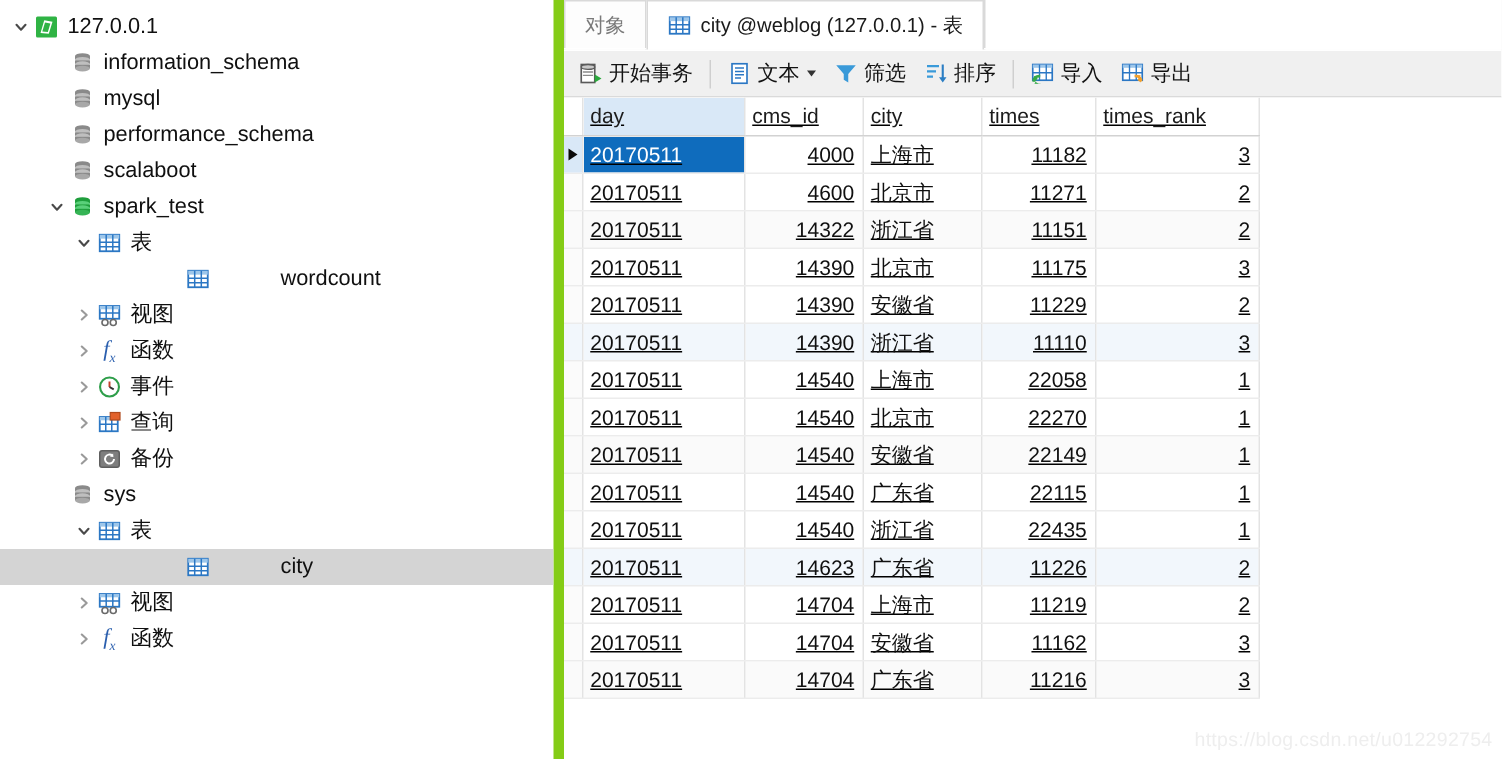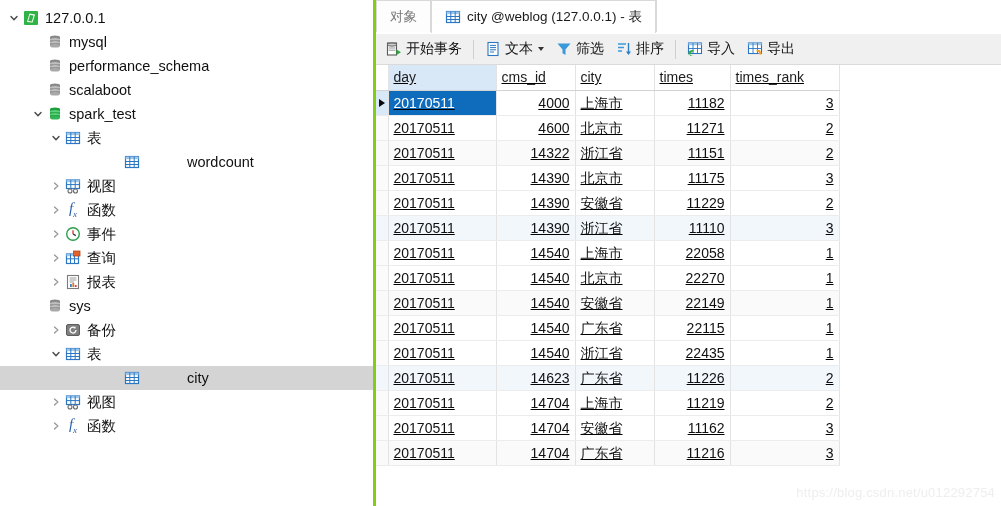--- a/index.html
+++ b/index.html
@@ -9,21 +9,21 @@
     background: #ffffff;
     font-family: "Liberation Sans", "DejaVu Sans", sans-serif;
     -webkit-font-smoothing: antialiased;
   }
   #app { position: relative; width: 1001px; height: 506px; display: flex; }
 
   
   #sidebar {
     width: 376px; height: 506px;
     background: #ffffff;
-    border-right: 3px solid #84cc16;
+    border-right: 7px solid #84cc16;
     position: relative;
     overflow: hidden;
     padding-top: 6px;
   }
   .tree-row {
     height: 24px;
     display: flex;
     align-items: center;
     font-size: 14.5px;
     color: #101010;
@@ -215,50 +215,65 @@
             <svg width="16" height="16" viewBox="0 0 16 16" xmlns="http://www.w3.org/2000/svg">
               <ellipse cx="8" cy="3.4" rx="5" ry="1.9" fill="#8a8a8a"></ellipse>
               <rect x="3" y="3.4" width="10" height="2.3" fill="#8a8a8a"></rect>
               <ellipse cx="8" cy="5.9" rx="5" ry="1.9" fill="#bfbfbf"></ellipse>
               <rect x="3" y="6.3" width="10" height="2.3" fill="#8a8a8a"></rect>
               <ellipse cx="8" cy="8.8" rx="5" ry="1.9" fill="#bfbfbf"></ellipse>
               <rect x="3" y="9.2" width="10" height="2.3" fill="#8a8a8a"></rect>
               <ellipse cx="8" cy="11.7" rx="5" ry="1.9" fill="#a8a8a8"></ellipse>
             </svg>
           </span>
-          <span class="tlabel">mysql</span>
+          <span class="tlabel">information_schema</span>
         </div>
         <div class="tree-row lv1">
           <span class="twisty"></span>
           <span class="tico">
             <svg width="16" height="16" viewBox="0 0 16 16" xmlns="http://www.w3.org/2000/svg">
               <ellipse cx="8" cy="3.4" rx="5" ry="1.9" fill="#8a8a8a"></ellipse>
               <rect x="3" y="3.4" width="10" height="2.3" fill="#8a8a8a"></rect>
               <ellipse cx="8" cy="5.9" rx="5" ry="1.9" fill="#bfbfbf"></ellipse>
               <rect x="3" y="6.3" width="10" height="2.3" fill="#8a8a8a"></rect>
               <ellipse cx="8" cy="8.8" rx="5" ry="1.9" fill="#bfbfbf"></ellipse>
               <rect x="3" y="9.2" width="10" height="2.3" fill="#8a8a8a"></rect>
               <ellipse cx="8" cy="11.7" rx="5" ry="1.9" fill="#a8a8a8"></ellipse>
             </svg>
           </span>
-          <span class="tlabel">performance_schema</span>
+          <span class="tlabel">mysql</span>
         </div>
         <div class="tree-row lv1">
           <span class="twisty"></span>
           <span class="tico">
             <svg width="16" height="16" viewBox="0 0 16 16" xmlns="http://www.w3.org/2000/svg">
               <ellipse cx="8" cy="3.4" rx="5" ry="1.9" fill="#8a8a8a"></ellipse>
               <rect x="3" y="3.4" width="10" height="2.3" fill="#8a8a8a"></rect>
               <ellipse cx="8" cy="5.9" rx="5" ry="1.9" fill="#bfbfbf"></ellipse>
               <rect x="3" y="6.3" width="10" height="2.3" fill="#8a8a8a"></rect>
               <ellipse cx="8" cy="8.8" rx="5" ry="1.9" fill="#bfbfbf"></ellipse>
               <rect x="3" y="9.2" width="10" height="2.3" fill="#8a8a8a"></rect>
               <ellipse cx="8" cy="11.7" rx="5" ry="1.9" fill="#a8a8a8"></ellipse>
             </svg>
           </span>
+          <span class="tlabel">performance_schema</span>
+        </div>
+        <div class="tree-row lv1">
+          <span class="twisty"></span>
+          <span class="tico">
+            <svg width="16" height="16" viewBox="0 0 16 16" xmlns="http://www.w3.org/2000/svg">
+              <ellipse cx="8" cy="3.4" rx="5" ry="1.9" fill="#8a8a8a"></ellipse>
+              <rect x="3" y="3.4" width="10" height="2.3" fill="#8a8a8a"></rect>
+              <ellipse cx="8" cy="5.9" rx="5" ry="1.9" fill="#bfbfbf"></ellipse>
+              <rect x="3" y="6.3" width="10" height="2.3" fill="#8a8a8a"></rect>
+              <ellipse cx="8" cy="8.8" rx="5" ry="1.9" fill="#bfbfbf"></ellipse>
+              <rect x="3" y="9.2" width="10" height="2.3" fill="#8a8a8a"></rect>
+              <ellipse cx="8" cy="11.7" rx="5" ry="1.9" fill="#a8a8a8"></ellipse>
+            </svg>
+          </span>
           <span class="tlabel">scalaboot</span>
         </div>
         <div class="tree-row lv1">
           <span class="twisty">
             <svg width="10" height="10" viewBox="0 0 10 10">
               <path d="M2 3.5 L5 6.8 L8 3.5" fill="none" stroke="#4a4a4a" stroke-width="1.4" stroke-linecap="round" stroke-linejoin="round"></path>
             </svg>
           </span>
           <span class="tico">
             <svg width="16" height="16" viewBox="0 0 16 16" xmlns="http://www.w3.org/2000/svg">
@@ -369,60 +384,41 @@
           <span class="tlabel">查询</span>
         </div>
         <div class="tree-row lv2">
           <span class="twisty">
             <svg width="10" height="10" viewBox="0 0 10 10">
               <path d="M3.5 2 L6.8 5 L3.5 8" fill="none" stroke="#9a9a9a" stroke-width="1.4" stroke-linecap="round" stroke-linejoin="round"></path>
             </svg>
           </span>
           <span class="tico">
             <svg width="16" height="16" viewBox="0 0 16 16" xmlns="http://www.w3.org/2000/svg">
-              <rect x="2.5" y="1.5" width="11" height="13" fill="#ffffff" stroke="#7a7a7a" stroke-width="1.1"></rect>
-              <line x1="4.6" y1="4" x2="11.4" y2="4" stroke="#9a9a9a" stroke-width="1"></line>
-              <line x1="4.6" y1="6" x2="11.4" y2="6" stroke="#9a9a9a" stroke-width="1"></line>
-              <line x1="4.6" y1="8" x2="9" y2="8" stroke="#9a9a9a" stroke-width="1"></line>
-              <rect x="5" y="10" width="1.8" height="3" fill="#3a7fc1"></rect>
-              <rect x="7.4" y="9" width="1.8" height="4" fill="#e07a2b"></rect>
-              <rect x="9.8" y="11" width="1.8" height="2" fill="#d14b3a"></rect>
-            </svg>
-          </span>
-          <span class="tlabel">报表</span>
+              <rect x="1.5" y="2.5" width="13" height="11" rx="1.5" fill="#7e7e7e" stroke="#5e5e5e" stroke-width="1"></rect>
+              <path d="M11 8a3 3 0 1 1-1-2.2" fill="none" stroke="#ffffff" stroke-width="1.3"></path>
+              <path d="M10.4 4.3 L10.6 6.6 L8.3 6.3 Z" fill="#ffffff"></path>
+            </svg>
+          </span>
+          <span class="tlabel">备份</span>
         </div>
         <div class="tree-row lv1">
           <span class="twisty"></span>
           <span class="tico">
             <svg width="16" height="16" viewBox="0 0 16 16" xmlns="http://www.w3.org/2000/svg">
               <ellipse cx="8" cy="3.4" rx="5" ry="1.9" fill="#8a8a8a"></ellipse>
               <rect x="3" y="3.4" width="10" height="2.3" fill="#8a8a8a"></rect>
               <ellipse cx="8" cy="5.9" rx="5" ry="1.9" fill="#bfbfbf"></ellipse>
               <rect x="3" y="6.3" width="10" height="2.3" fill="#8a8a8a"></rect>
               <ellipse cx="8" cy="8.8" rx="5" ry="1.9" fill="#bfbfbf"></ellipse>
               <rect x="3" y="9.2" width="10" height="2.3" fill="#8a8a8a"></rect>
               <ellipse cx="8" cy="11.7" rx="5" ry="1.9" fill="#a8a8a8"></ellipse>
             </svg>
           </span>
           <span class="tlabel">sys</span>
-        </div>
-        <div class="tree-row lv2">
-          <span class="twisty">
-            <svg width="10" height="10" viewBox="0 0 10 10">
-              <path d="M3.5 2 L6.8 5 L3.5 8" fill="none" stroke="#9a9a9a" stroke-width="1.4" stroke-linecap="round" stroke-linejoin="round"></path>
-            </svg>
-          </span>
-          <span class="tico">
-            <svg width="16" height="16" viewBox="0 0 16 16" xmlns="http://www.w3.org/2000/svg">
-              <rect x="1.5" y="2.5" width="13" height="11" rx="1.5" fill="#7e7e7e" stroke="#5e5e5e" stroke-width="1"></rect>
-              <path d="M11 8a3 3 0 1 1-1-2.2" fill="none" stroke="#ffffff" stroke-width="1.3"></path>
-              <path d="M10.4 4.3 L10.6 6.6 L8.3 6.3 Z" fill="#ffffff"></path>
-            </svg>
-          </span>
-          <span class="tlabel">备份</span>
         </div>
         <div class="tree-row lv2">
           <span class="twisty">
             <svg width="10" height="10" viewBox="0 0 10 10">
               <path d="M2 3.5 L5 6.8 L8 3.5" fill="none" stroke="#4a4a4a" stroke-width="1.4" stroke-linecap="round" stroke-linejoin="round"></path>
             </svg>
           </span>
           <span class="tico">
             <svg width="16" height="16" viewBox="0 0 16 16" xmlns="http://www.w3.org/2000/svg">
               <rect x="1.5" y="2.5" width="13" height="11" fill="#ffffff" stroke="#2b77c4" stroke-width="1.2"></rect>

